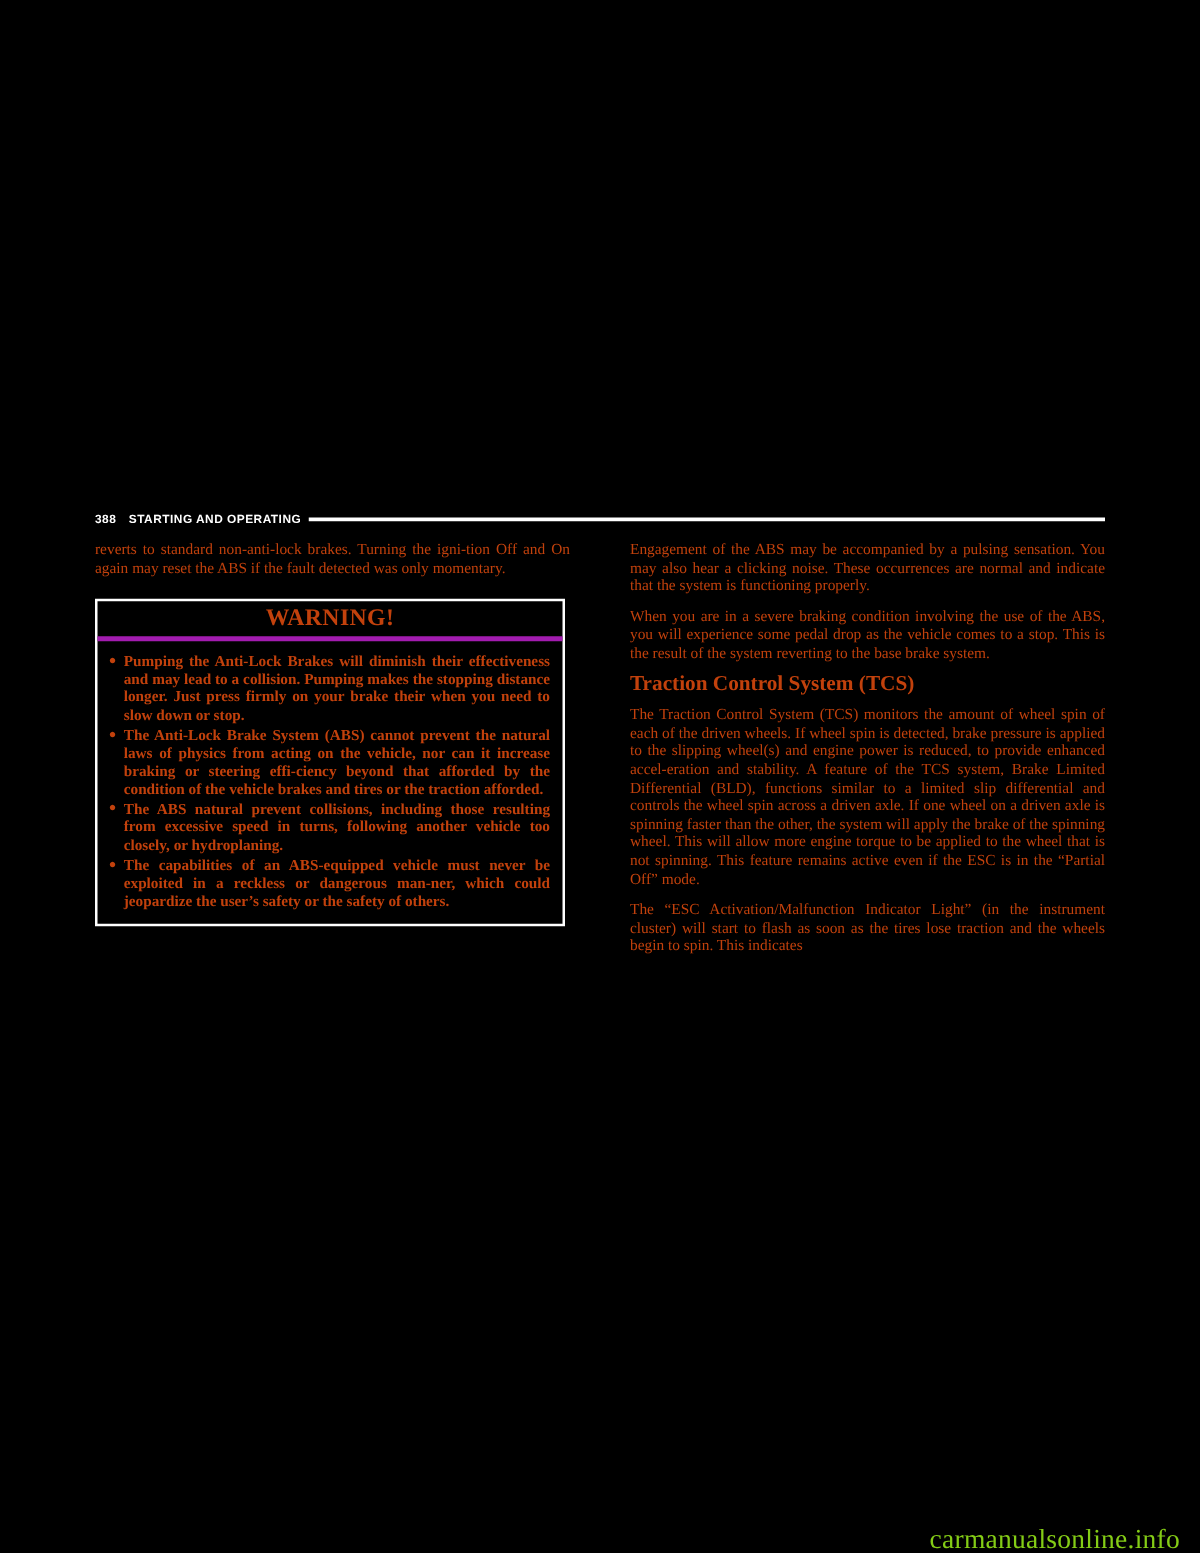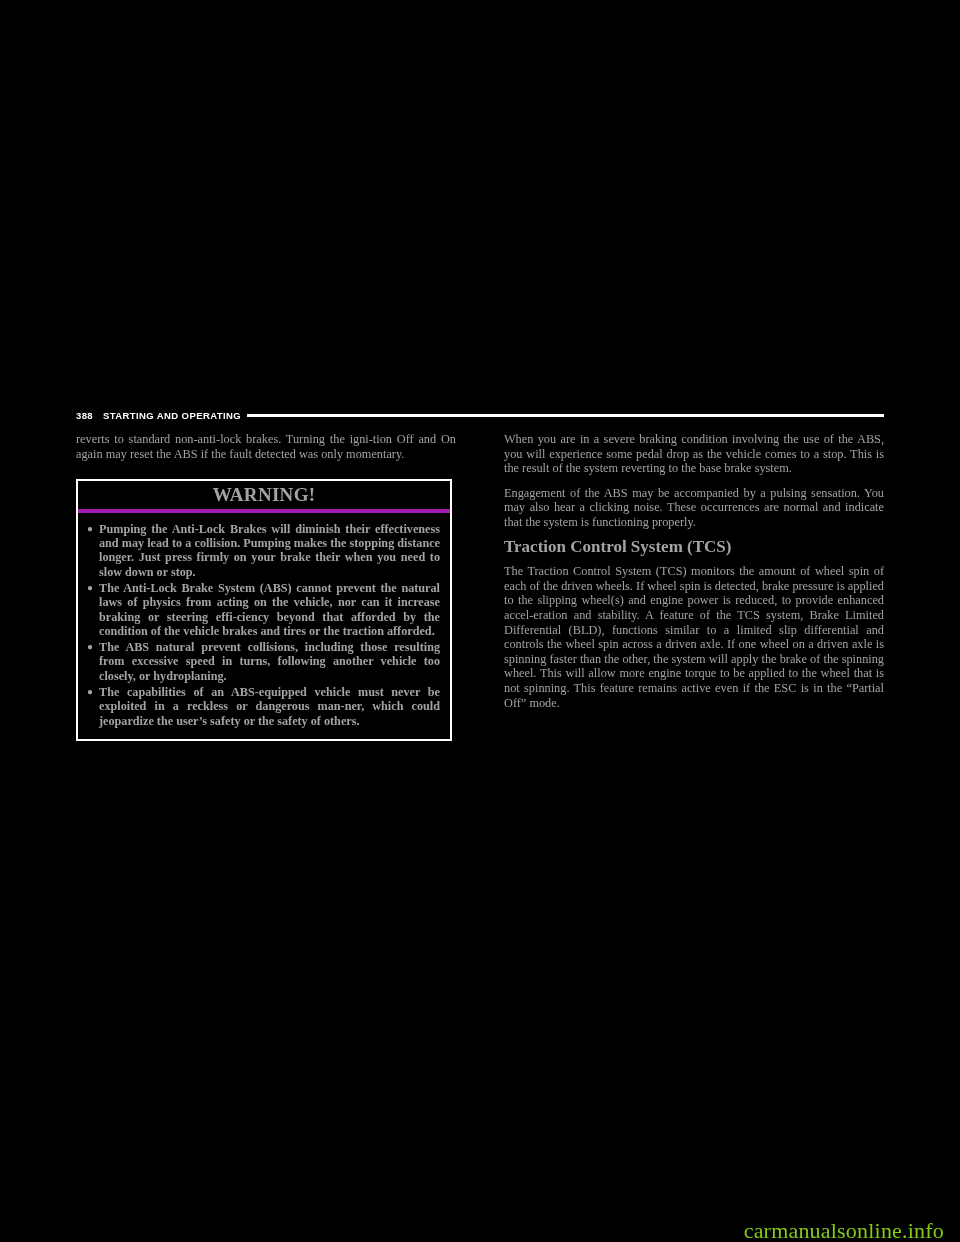--- a/index.html
+++ b/index.html
@@ -57,21 +57,21 @@
   }
   .header-label .pgnum {
     margin-right: 10px;
   }
 
   
   .col {
     position: absolute;
     top: 416px;
     width: 380px;
-    color: #a3a3a3;
+    color: #c2410c;
     font-size: 12.3px;
     line-height: 14.6px;
     text-align: justify;
   }
   .col.left  { left: 76px; }
   .col.right { left: 504px; }
 
   .col p {
     margin: 0 0 10px 0;
     text-align: justify;
@@ -173,21 +173,22 @@
           <li>
             <span class="bullet">●</span>
             <span>The capabilities of an ABS-equipped vehicle must never be exploited in a reckless or dangerous man-ner, which could jeopardize the user’s safety or the safety of others.</span>
           </li>
         </ul>
       </div>
     </div>
   </div>
 
   <div class="col right">
+    <p>Engagement of the ABS may be accompanied by a pulsing sensation. You may also hear a clicking noise. These occurrences are normal and indicate that the system is functioning properly.</p>
     <p>When you are in a severe braking condition involving the use of the ABS, you will experience some pedal drop as the vehicle comes to a stop. This is the result of the system reverting to the base brake system.</p>
-    <p>Engagement of the ABS may be accompanied by a pulsing sensation. You may also hear a clicking noise. These occurrences are normal and indicate that the system is functioning properly.</p>
     <p class="subhead">Traction Control System (TCS)</p>
     <p>The Traction Control System (TCS) monitors the amount of wheel spin of each of the driven wheels. If wheel spin is detected, brake pressure is applied to the slipping wheel(s) and engine power is reduced, to provide enhanced accel-eration and stability. A feature of the TCS system, Brake Limited Differential (BLD), functions similar to a limited slip differential and controls the wheel spin across a driven axle. If one wheel on a driven axle is spinning faster than the other, the system will apply the brake of the spinning wheel. This will allow more engine torque to be applied to the wheel that is not spinning. This feature remains active even if the ESC is in the “Partial Off” mode.</p>
+    <p>The “ESC Activation/Malfunction Indicator Light” (in the instrument cluster) will start to flash as soon as the tires lose traction and the wheels begin to spin. This indicates</p>
   </div>
 
   <div class="watermark">carmanualsonline.info</div>
 
 </div>
 
 </body></html>

